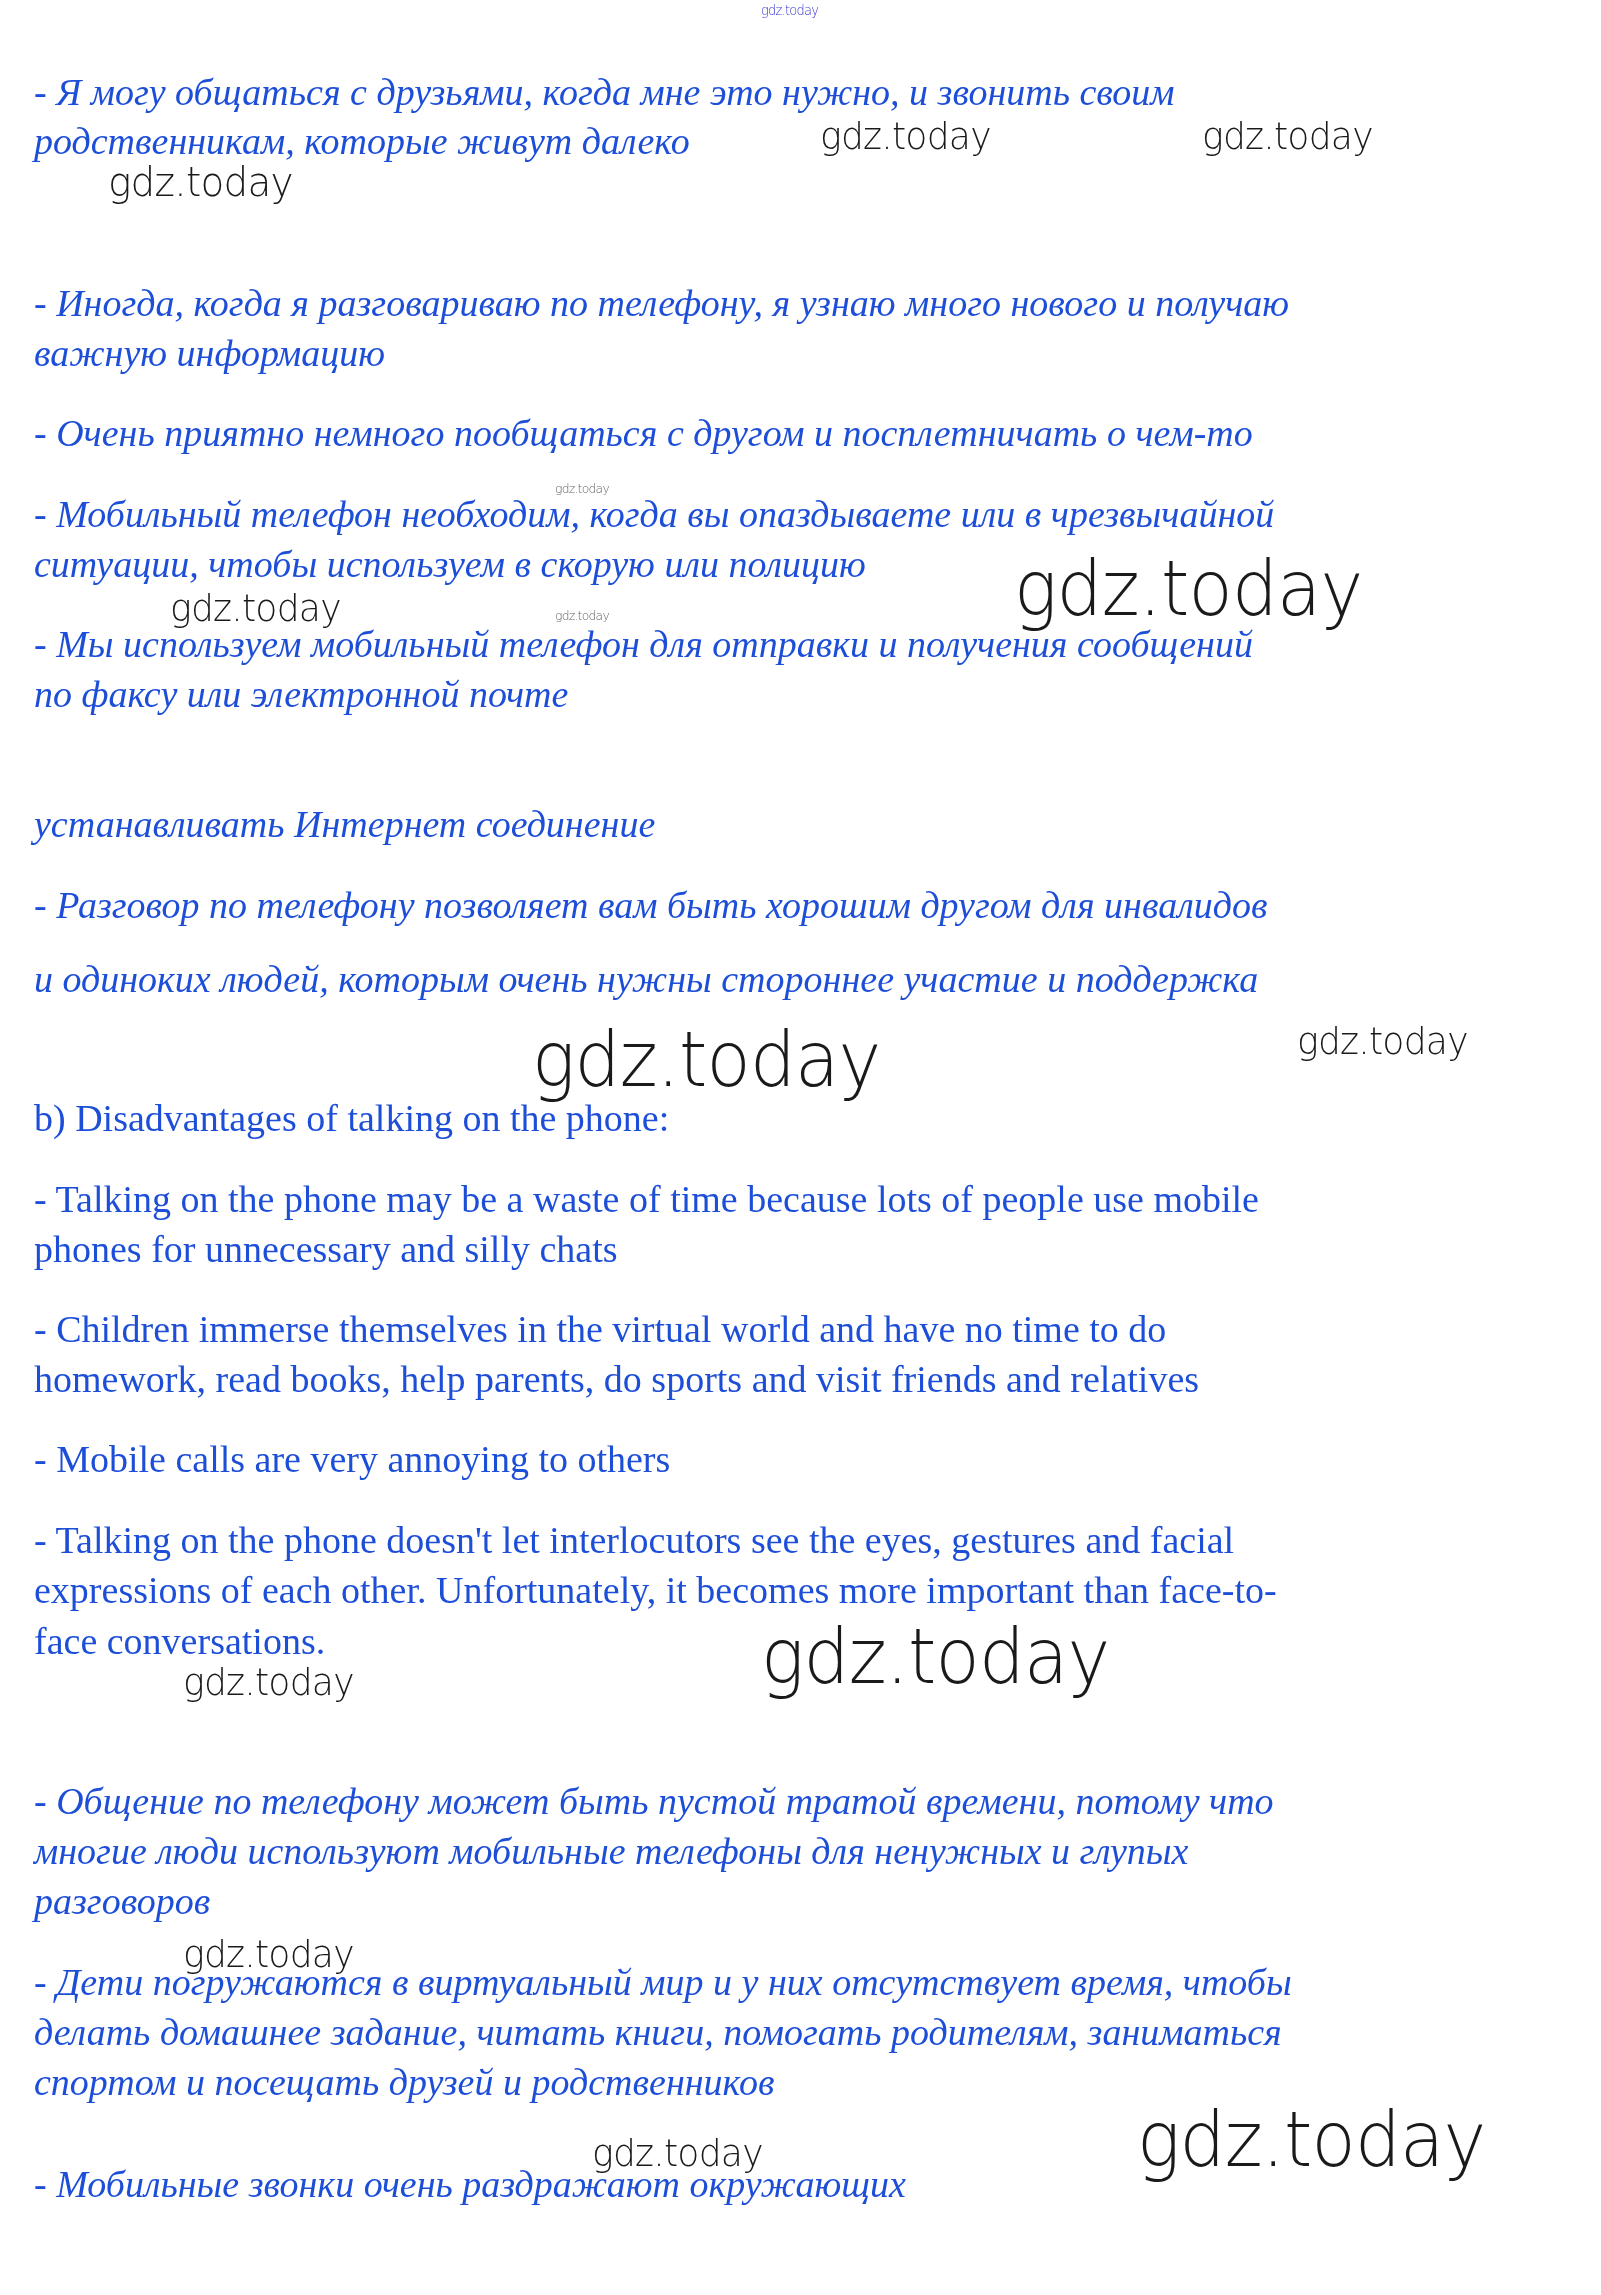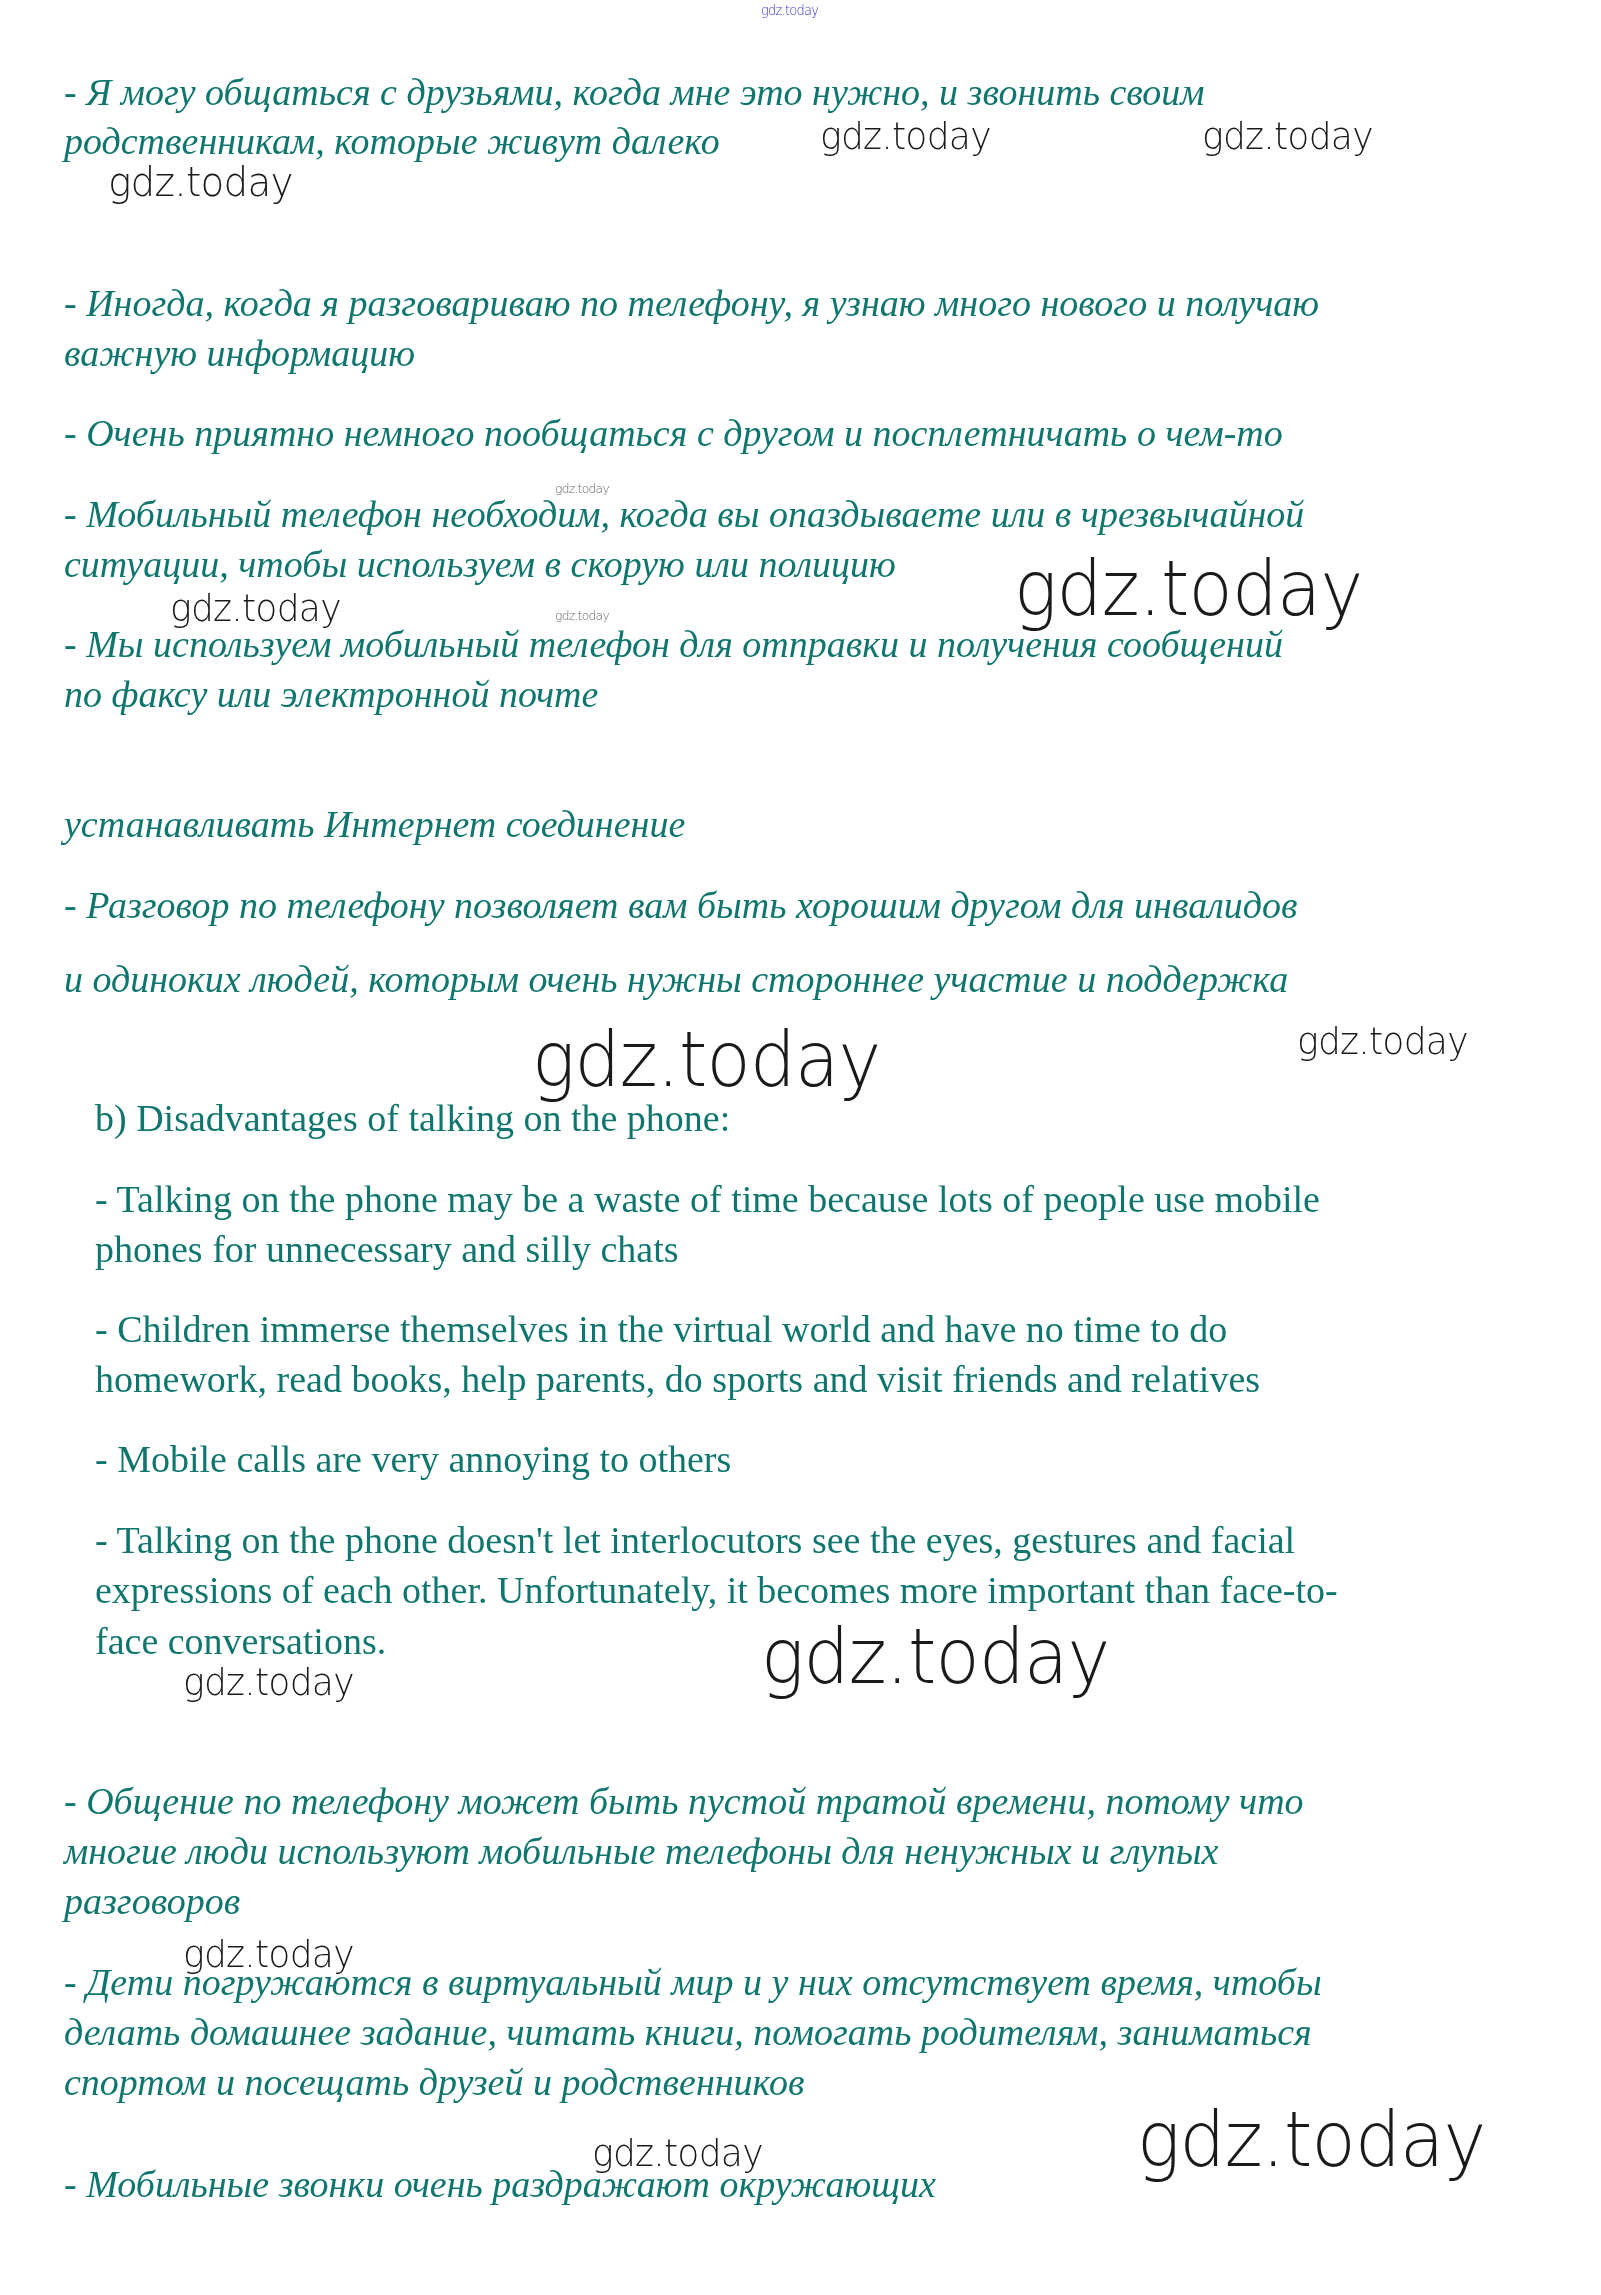--- a/index.html
+++ b/index.html
@@ -1,24 +1,24 @@
 <!DOCTYPE html>
 <html style="font-size:12px"><head>
 <meta charset="utf-8">
 <style>
   html, body { margin: 0; padding: 0; background: #ffffff; }
   body { width: 1602px; height: 2295px; position: relative; overflow: hidden; }
   .page { position: absolute; left: 0; top: 0; width: 1602px; height: 2295px; background: #fff; }
   .line {
-    position: absolute; left: 64px;
+    position: absolute; left: 34px;
     font-family: "Liberation Serif", "DejaVu Serif", serif;
-    font-size: 38px; line-height: 50px; color: #0f766e; white-space: nowrap;
+    font-size: 38px; line-height: 50px; color: #1d4ed8; white-space: nowrap;
   }
   .ru { font-style: italic; }
-  .en { font-style: normal; margin-left: 31px; }
+  .en { font-style: normal; }
   .wm {
     position: absolute; font-family: "DejaVu Sans", "Liberation Sans", sans-serif;
     font-weight: 200; color: #1a1a1a; white-space: nowrap; letter-spacing: -0.8px;
     transform: scaleX(0.95); transform-origin: left top;
   }
   .wm-top { color: #3a3ad8; font-size: 13.7px; }
   .wm-xs { font-size: 13px; color: #666; }
   .wm-md { font-size: 38px; }
   .wm-mdl { font-size: 41px; }
   .wm-lg { font-size: 76px; }

